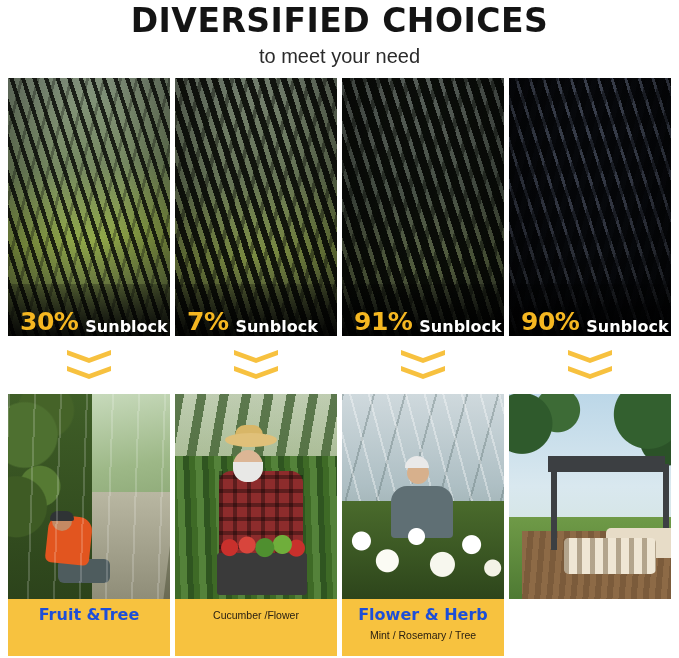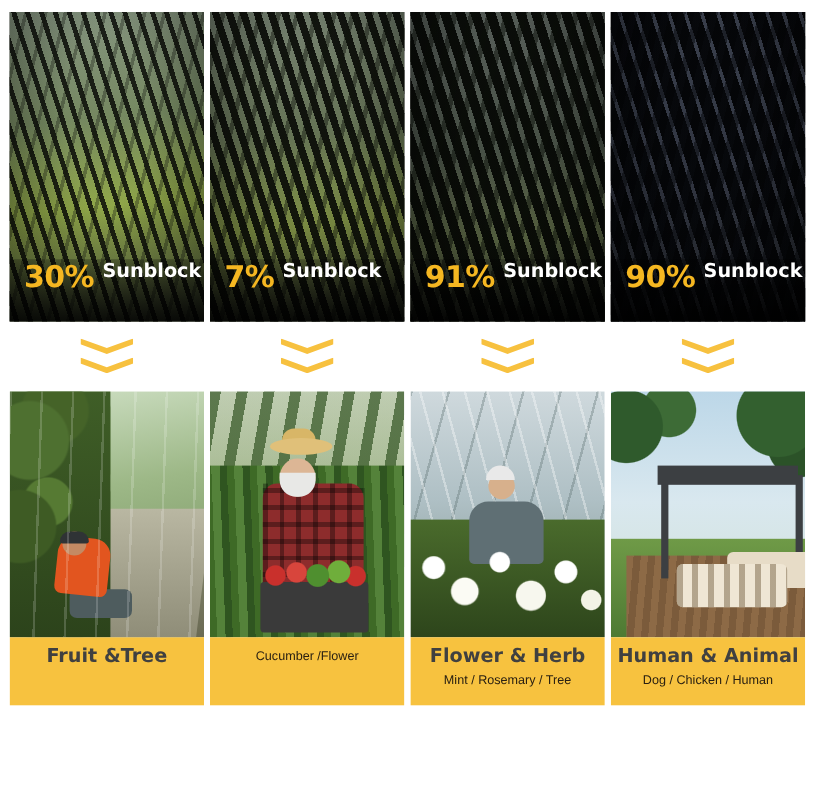--- a/index.html
+++ b/index.html
@@ -75,21 +75,21 @@
     position: absolute;
     inset: 0;
     background: radial-gradient(ellipse at 50% 35%, rgba(0,0,0,0) 30%, rgba(0,0,0,0.45) 100%);
   }
   .label-strip {
     position: absolute;
     left: 0; right: 0; bottom: 0;
     height: 52px;
     background: linear-gradient(to bottom, rgba(0,0,0,0.25), rgba(0,0,0,0.85));
     display: flex;
-    align-items: flex-start;
+    align-items: flex-end;
     padding-left: 12px;
   }
   .pct {
     color: #f5b721;
     font-size: 25px;
     font-weight: 700;
     font-family: "DejaVu Sans", sans-serif;
     letter-spacing: -0.5px;
   }
   .sunblock {
@@ -152,21 +152,21 @@
   }
   .caption {
     height: 57px;
     background: #f7c23f;
     text-align: center;
     padding-top: 6px;
   }
   .cap-title {
     font-size: 16px;
     font-weight: 700;
-    color: #404040;
+    color: #1d4ed8;
     font-family: "DejaVu Sans", sans-serif;
     line-height: 20px;
   }
   .cap-sub {
     font-size: 10.5px;
     color: #2a2012;
     margin-top: 4px;
     line-height: 13px;
   }
 
@@ -244,20 +244,24 @@
   .g4-sofa { left:34%; bottom:12%; width:92px; height:36px; background:#efe6d4; border-radius:5px; }
   .g4-sofa2 { left:60%; bottom:20%; width:70px; height:30px; background:#e7dcc7; border-radius:5px; }
   .g4-stripe { left:34%; bottom:12%; width:92px; height:36px;
       background: repeating-linear-gradient(90deg, rgba(120,100,70,0.5) 0 5px, transparent 5px 13px); border-radius:5px;}
 </style>
 </head>
 <body>
 
 <div class="page">
 
+  <div class="header">
+    <div class="title">DIVERSIFIED CHOICES</div>
+    <div class="subtitle">to meet your need</div>
+  </div>
 
   <div class="shade-row">
 
     <div class="shade-card">
       <div class="mesh">
         <div class="bg" style="background:linear-gradient(175deg,#7f8f7a 0%,#6e8258 35%,#8aa23f 62%,#4e5a3c 100%);"></div>
         <div class="weave" style="background:repeating-linear-gradient(90deg, rgba(10,12,8,0.85) 0 4px, rgba(255,255,255,0.05) 4px 11px);"></div>
         <div class="weave2" style="background:repeating-linear-gradient(90deg, rgba(20,24,16,0.35) 0 3px, transparent 3px 16px);"></div>
         <div class="vignette"></div>
       </div>
@@ -395,20 +399,16 @@
         <div class="layer g4-trees"></div>
         <div class="layer g4-lawn"></div>
         <div class="layer g4-deck"></div>
         <div class="layer g4-post1"></div>
         <div class="layer g4-post2"></div>
         <div class="layer g4-pergola-roof"></div>
         <div class="layer g4-sofa2"></div>
         <div class="layer g4-sofa"></div>
         <div class="layer g4-stripe"></div>
       </div>
-      <div class="caption">
-        <div class="cap-title">Human &amp; Animal</div>
-        <div class="cap-sub">Dog / Chicken / Human</div>
-      </div>
     </div>
 
   </div>
 </div>
 
 </body></html>

